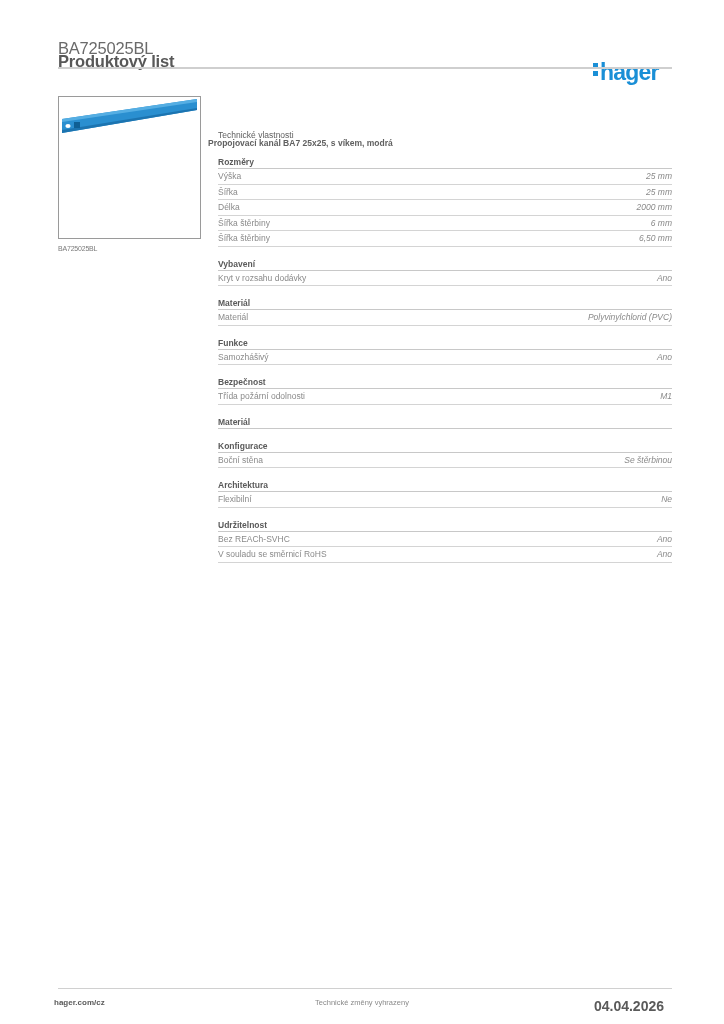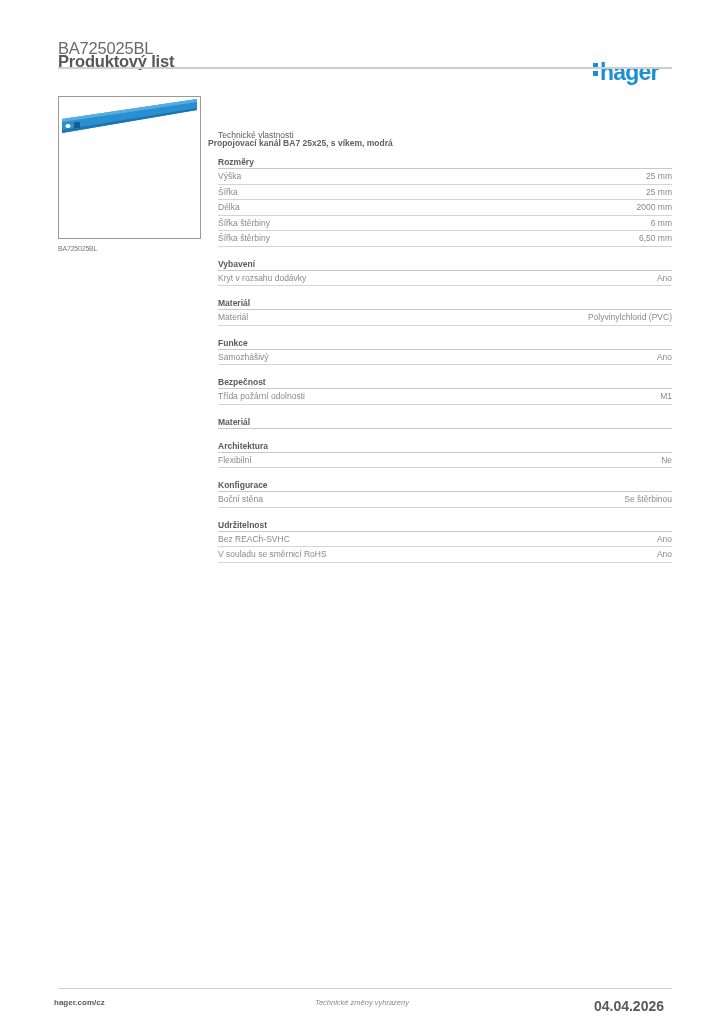--- a/index.html
+++ b/index.html
@@ -16,25 +16,25 @@
     .image-box { position: absolute; left: 58px; top: 96px; width: 143px; height: 143px; border: 1px solid #9a9a9a; background: #fff; overflow: hidden; }
     .image-caption { position: absolute; left: 58px; top: 245px; font-size: 7px; color: #7a7a7a; letter-spacing: -0.2px; }
 
     .product-name { position: absolute; left: 208px; top: 97px; font-size: 8.5px; font-weight: bold; color: #606060; margin-top: 41px; }
     .section-heading-main { position: absolute; left: 218px; top: 130px; font-size: 8.5px; font-weight: normal; color: #606060; }
 
     .specs { position: absolute; left: 218px; top: 156px; width: 454px; }
     .group { margin-bottom: 11px; }
     .group-title { font-size: 8.5px; font-weight: bold; color: #5a5a5a; height: 13px; line-height: 13px; border-bottom: 1.5px solid #c8c8c8; }
     .row { display: flex; justify-content: space-between; font-size: 8.5px; color: #8a8a8a; height: 15.5px; line-height: 15px; border-bottom: 1.5px solid #d4d4d4; }
-    .row .val { text-align: left; }
+    .row .val { text-align: left; font-style: italic; }
 
     .footer-rule { position: absolute; left: 58px; top: 988px; width: 614px; height: 1px; background: #d0d0d0; }
     .footer-left { position: absolute; left: 54px; top: 998px; font-size: 8px; font-weight: bold; color: #5a5a5a; text-align: right; }
-    .footer-center { position: absolute; left: 0; width: 724px; text-align: center; top: 998px; font-size: 7.5px; color: #8a8a8a; font-style: italic; }
+    .footer-center { position: absolute; left: 0; width: 724px; text-align: center; top: 998px; font-size: 7.5px; color: #8a8a8a; }
     .footer-right { position: absolute; right: 60px; top: 998px; font-size: 14px; font-weight: bold; color: #5a5a5a; }
   </style>
 </head>
 <body>
 
 <div>
   <div class="header-title">Produktový list</div>
   <div class="header-code">BA725025BL</div>
   <div class="logo">
     <span class="colon"><span></span><span></span></span><span>hager</span>
@@ -112,32 +112,32 @@
         <span>Třída požární odolnosti</span>
         <span class="val">M1</span>
       </div>
   </div>
 
   <div class="group">
     <div class="group-title">Materiál</div>
   </div>
 
   <div class="group">
+    <div class="group-title">Konfigurace</div>
+    <div class="row">
+        <span>Boční stěna</span>
+        <span class="val">Se štěrbinou</span>
+      </div>
+  </div>
+
+  <div class="group">
     <div class="group-title">Architektura</div>
     <div class="row">
         <span>Flexibilní</span>
         <span class="val">Ne</span>
-      </div>
-  </div>
-
-  <div class="group">
-    <div class="group-title">Konfigurace</div>
-    <div class="row">
-        <span>Boční stěna</span>
-        <span class="val">Se štěrbinou</span>
       </div>
   </div>
 
   <div class="group">
     <div class="group-title">Udržitelnost</div>
     <div class="row">
         <span>Bez REACh-SVHC</span>
         <span class="val">Ano</span>
       </div>
     <div class="row">

